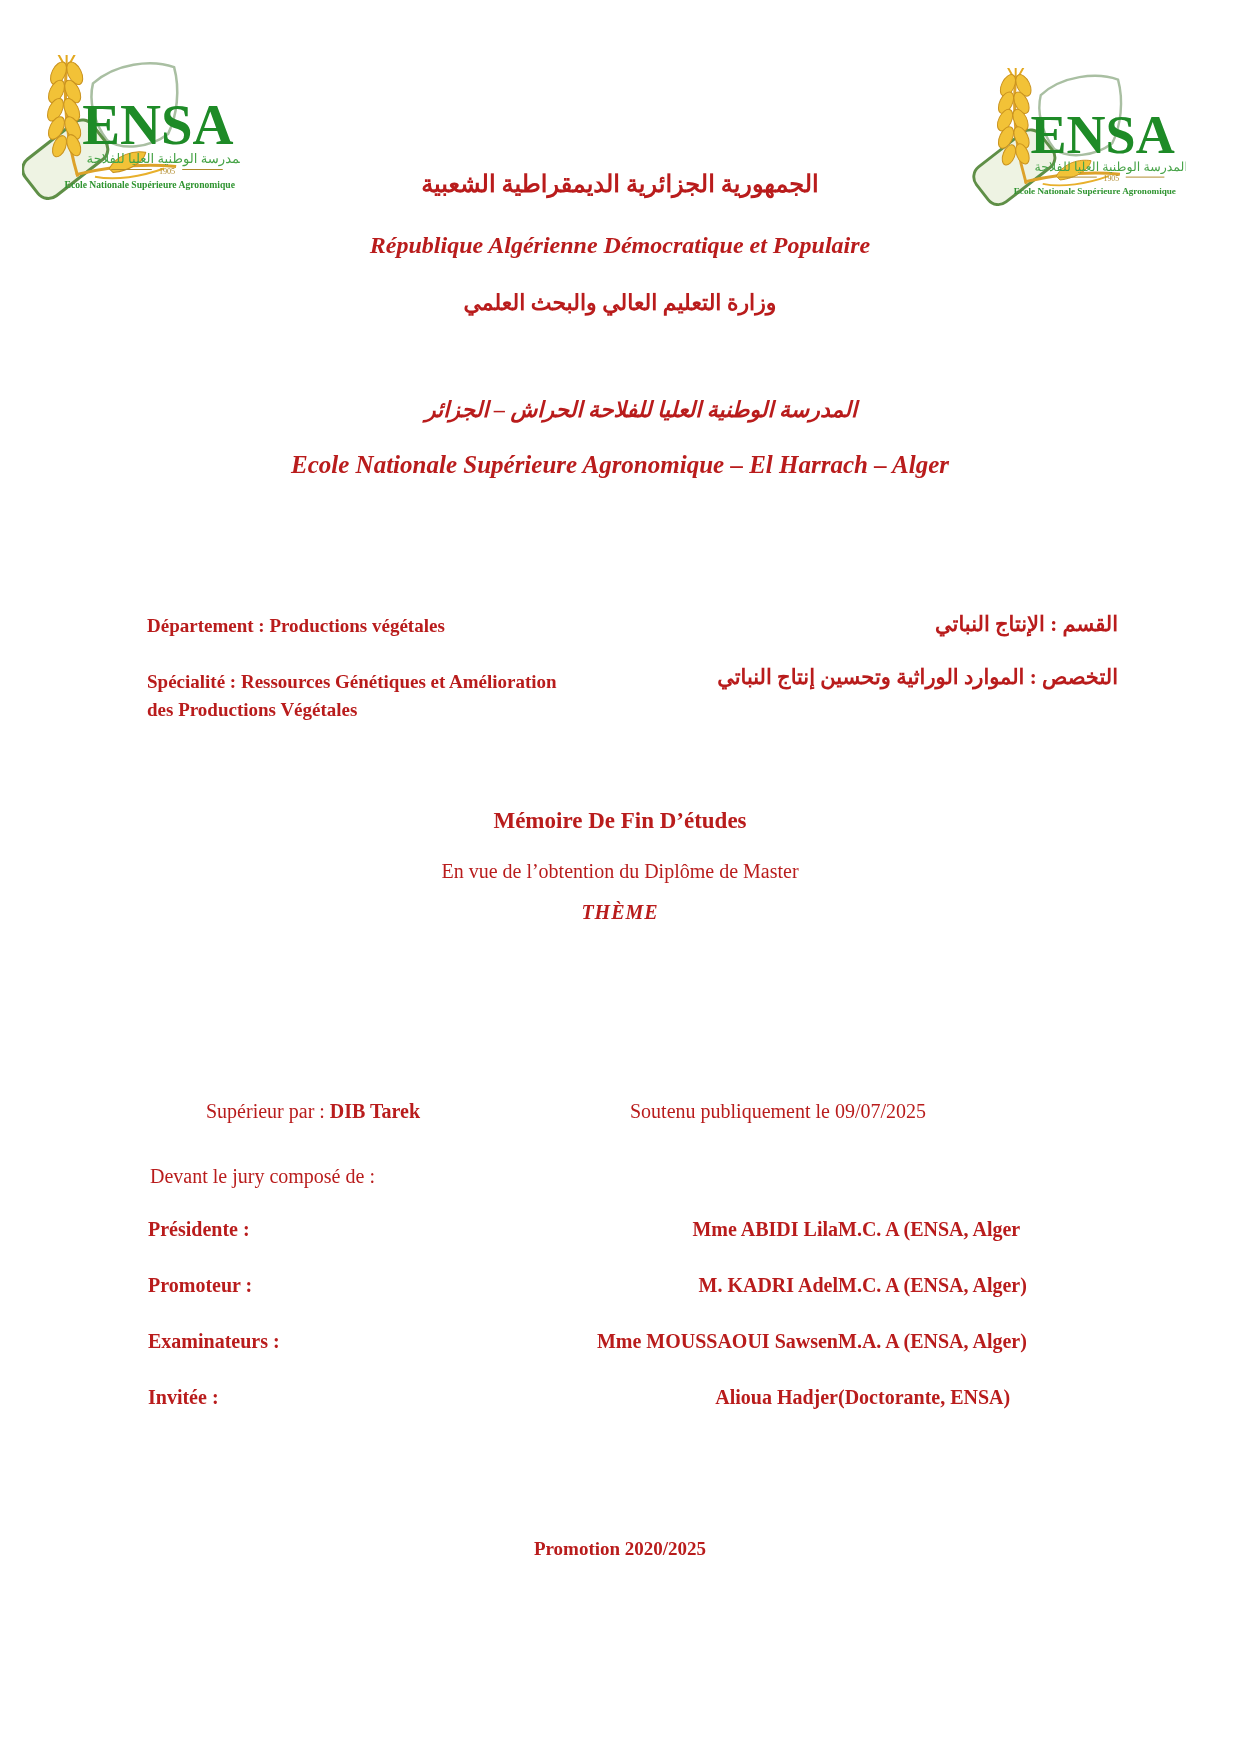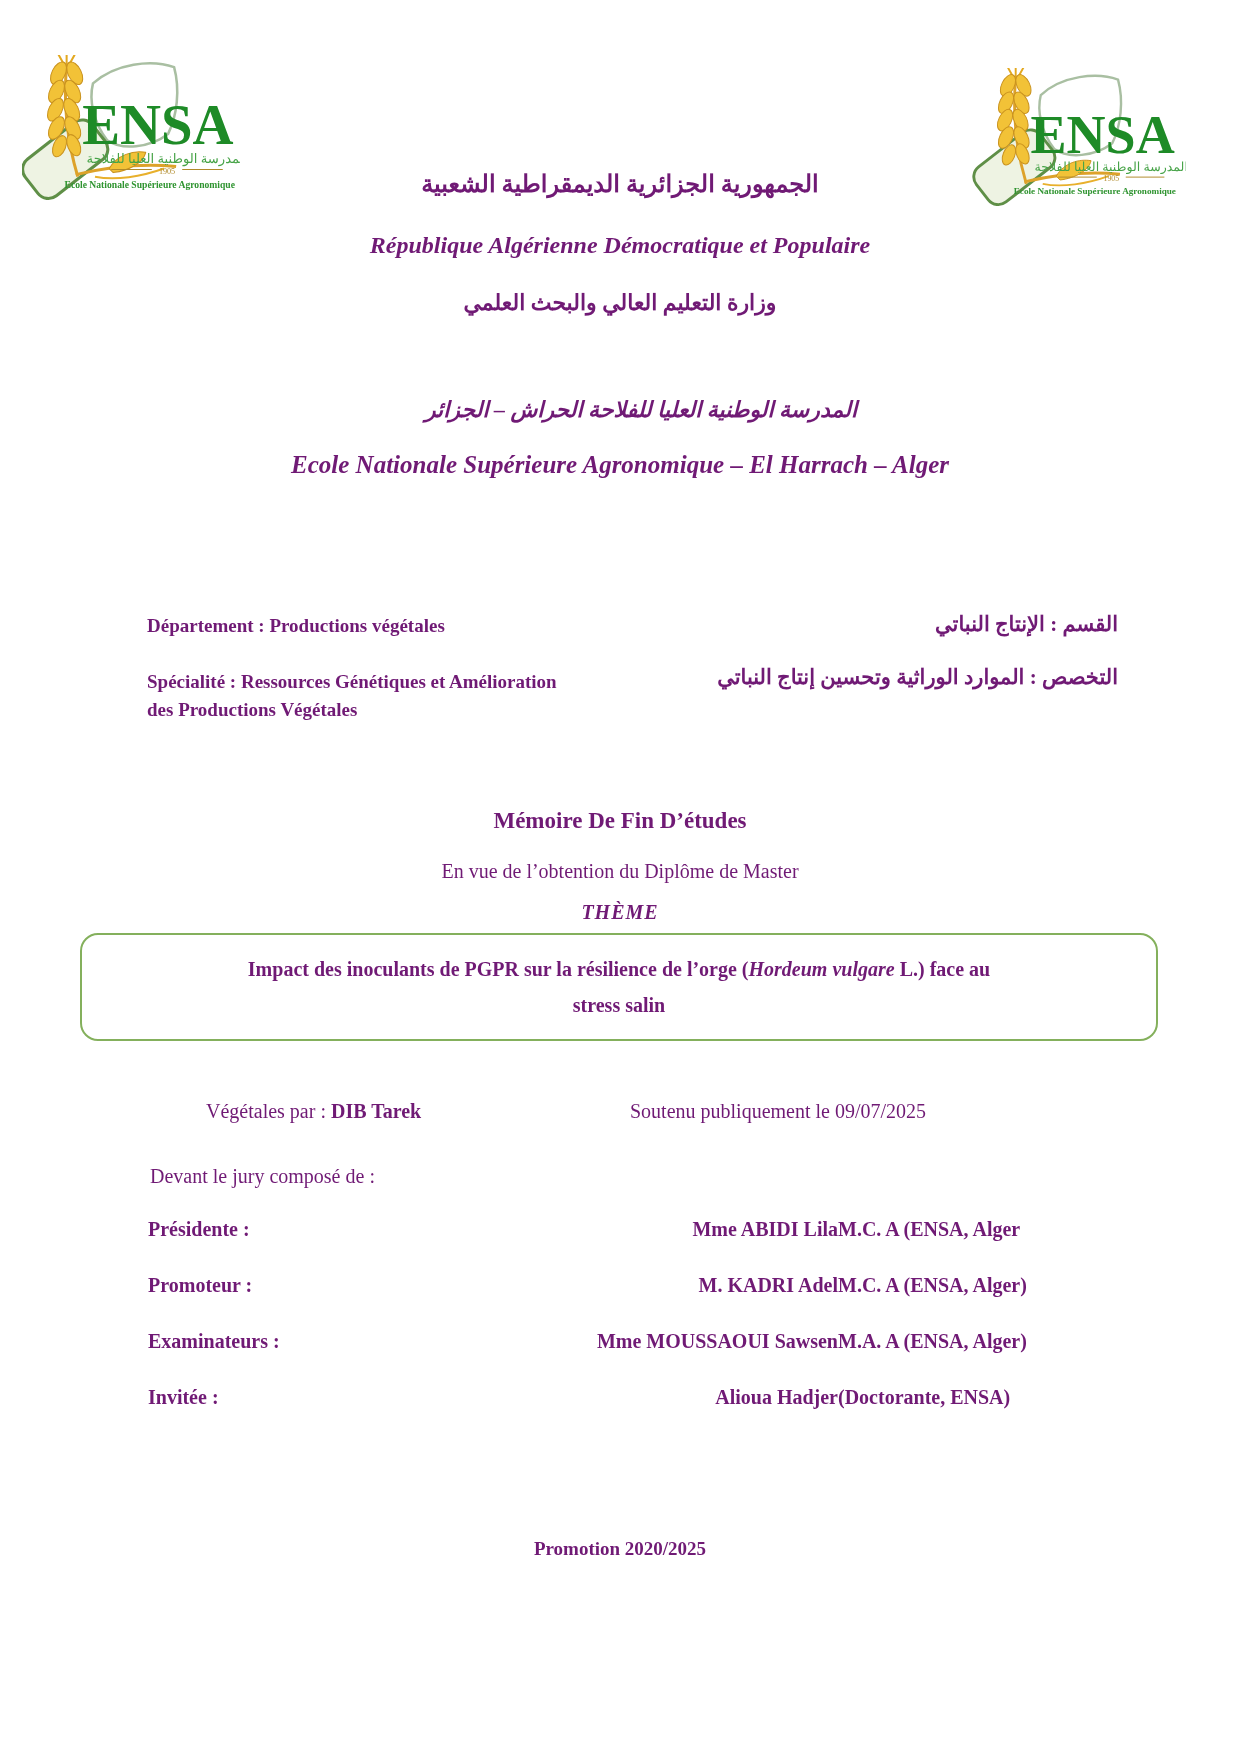--- a/index.html
+++ b/index.html
@@ -1,21 +1,21 @@
 <!DOCTYPE html>
 <html><head>
 <meta charset="utf-8">
 <style>
   html,body{margin:0;padding:0;background:#ffffff;}
   .page{
     position:relative;
     width:1240px;height:1754px;
     background:#ffffff;
     font-family:"Liberation Serif","DejaVu Serif",serif;
-    color:#701a75;
+    color:#b91c1c;
     overflow:hidden;
   }
   .abs{position:absolute;}
   .center-line{position:absolute;left:0;width:100%;text-align:center;white-space:nowrap;}
   .bi{font-weight:bold;font-style:italic;}
   .rtl{direction:rtl;}
 
   .republic-ar{top:170px;font-size:24px;font-weight:bold;}
   .republic-fr{top:232px;font-size:24px;}
   .ministry-ar{top:290px;font-size:22px;font-weight:bold;}
@@ -143,26 +143,22 @@
   <div class="abs spec-fr">
     <div>Spécialité : Ressources Génétiques et Amélioration</div>
     <div>des Productions Végétales</div>
   </div>
   <div class="abs spec-ar rtl">التخصص : الموارد الوراثية وتحسين إنتاج النباتي</div>
 
   <div class="center-line memoire">Mémoire De Fin D’études</div>
   <div class="center-line objective">En vue de l’obtention du Diplôme de Master</div>
   <div class="center-line theme-label">THÈME</div>
 
-  <div class="abs theme-box">
-    <div class="theme-line"><span>Impact des inoculants de PGPR sur la résilience de l’orge (</span><span class="species">Hordeum vulgare</span><span> L.) face au</span></div>
-    <div class="theme-line">stress salin</div>
-  </div>
 
-  <div class="abs presented-label"><span>Végétales par : </span><b>DIB Tarek</b></div>
+  <div class="abs presented-label"><span>Supérieur par : </span><b>DIB Tarek</b></div>
   <div class="abs defense">Soutenu publiquement le 09/07/2025</div>
   <div class="abs jury-intro">Devant le jury composé de :</div>
 
   <div class="jury-row jury-row-0">
     <span class="jury-role">Présidente :</span>
     <span class="jury-name">Mme ABIDI Lila</span>
     <span class="jury-aff">M.C. A (ENSA, Alger</span>
   </div>
   <div class="jury-row jury-row-1">
     <span class="jury-role">Promoteur :</span>

